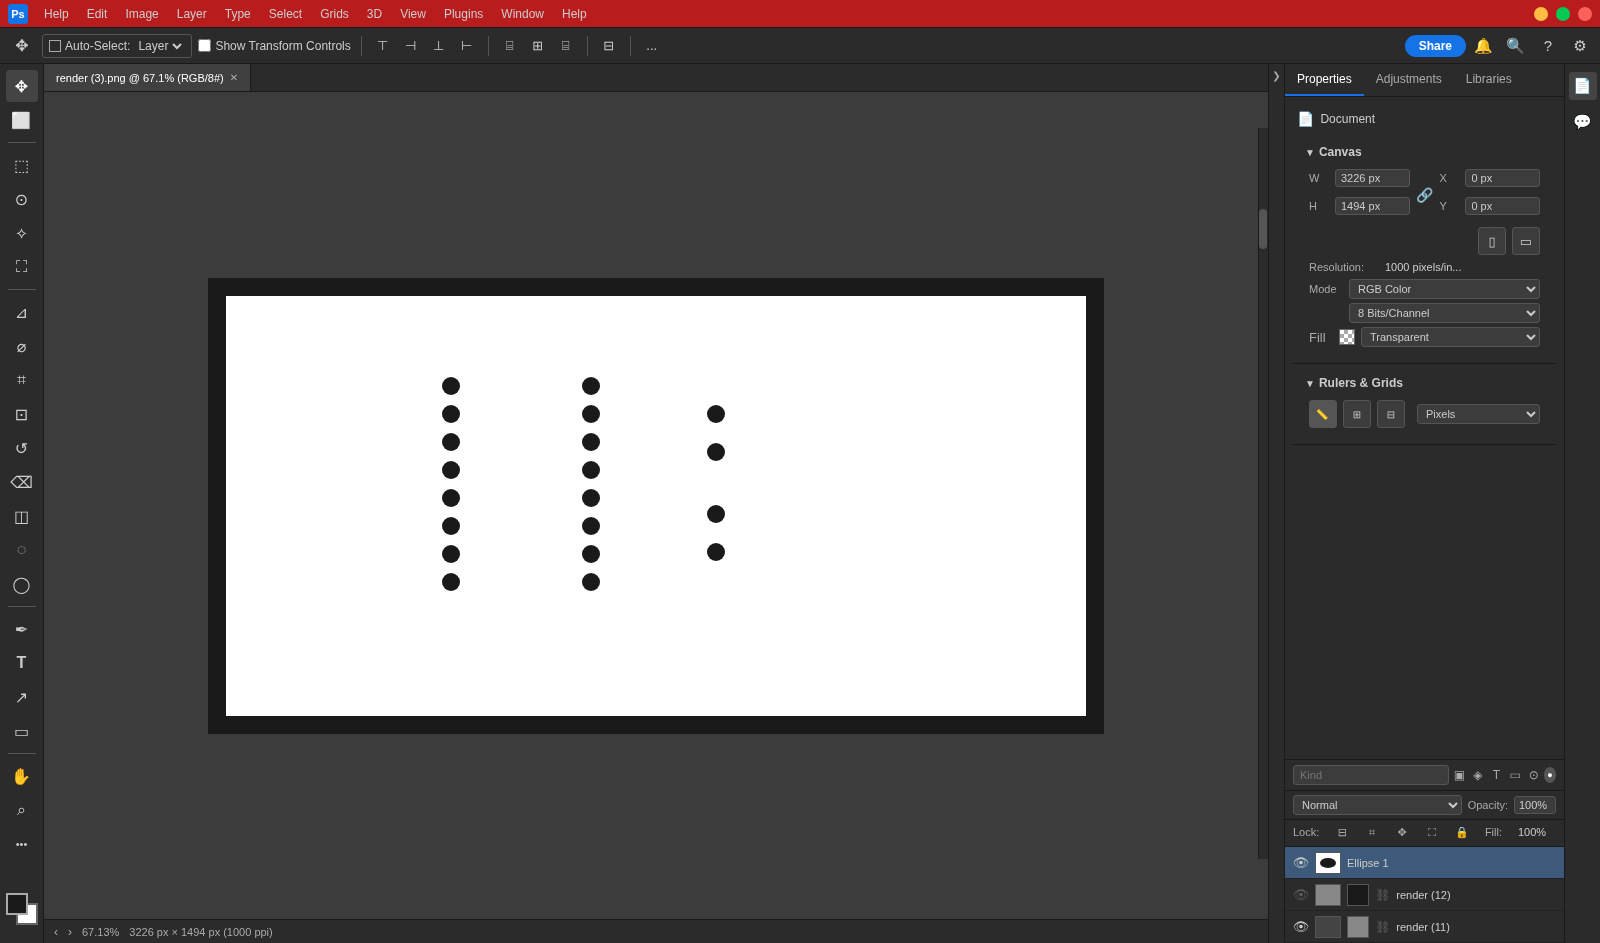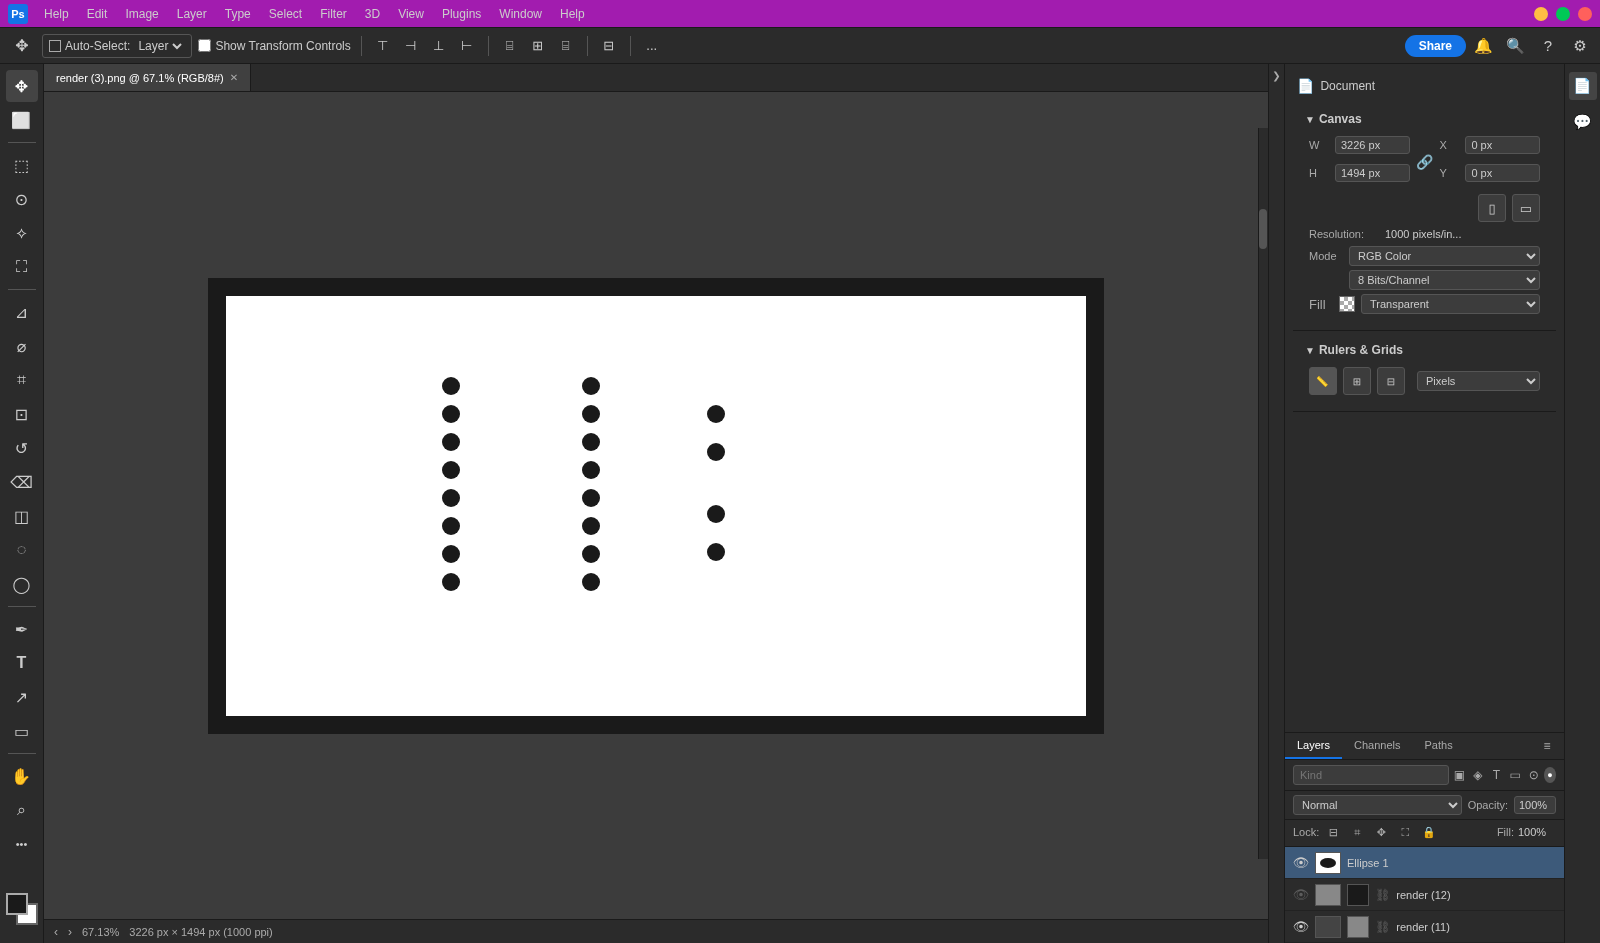--- a/index.html
+++ b/index.html
@@ -1,20 +1,20 @@
 <!DOCTYPE html>
 <html><head>
   <meta charset="utf-8">
   <style>
     * { box-sizing: border-box; margin: 0; padding: 0; }
     body { background: #3c3c3c; font-family: 'Arial', sans-serif; font-size: 12px; color: #ccc; overflow: hidden; width: 1600px; height: 943px; display: flex; flex-direction: column; }
 
     
     .menu-bar {
-      background: #a21caf;
+      background: #b91c1c;
       height: 28px;
       display: flex;
       align-items: center;
       padding: 0 8px;
       gap: 2px;
       flex-shrink: 0;
       border-bottom: 1px solid #1a1a1a;
     }
     .menu-bar .app-icon {
       width: 20px; height: 20px; margin-right: 6px;
@@ -365,21 +365,21 @@
       background: #3c3c3c; border: 1px solid #555; border-radius: 3px;
       padding: 2px 4px; color: #ccc; font-size: 11px; cursor: pointer; flex: 1;
     }
     .opacity-label { color: #aaa; font-size: 11px; }
     .opacity-value {
       background: #3c3c3c; border: 1px solid #555; border-radius: 3px;
       padding: 2px 4px; color: #ccc; font-size: 11px; width: 42px;
     }
 
     .lock-row {
-      display: flex; align-items: center; gap: 4px;
+      display: flex; align-items: center; gap: 16px;
       padding: 2px 8px 4px; border-bottom: 1px solid #1a1a1a; justify-content: flex-end;
     }
     .lock-label { color: #aaa; font-size: 11px; }
     .lock-btn {
       width: 20px; height: 20px; background: transparent; border: none;
       display: flex; align-items: center; justify-content: center;
       cursor: pointer; color: #aaa; font-size: 11px;
     }
     .fill-label-sm { color: #aaa; font-size: 11px; margin-left: auto; }
     .fill-pct {
@@ -463,21 +463,21 @@
 <body>
 
 <div class="menu-bar">
   <div class="app-icon">Ps</div>
   <div class="menu-item">Help</div>
   <div class="menu-item">Edit</div>
   <div class="menu-item">Image</div>
   <div class="menu-item">Layer</div>
   <div class="menu-item">Type</div>
   <div class="menu-item">Select</div>
-  <div class="menu-item">Filter</div>
+  <div class="menu-item">Grids</div>
   <div class="menu-item">3D</div>
   <div class="menu-item">View</div>
   <div class="menu-item">Plugins</div>
   <div class="menu-item">Window</div>
   <div class="menu-item">Help</div>
   <div class="window-controls">
     <div class="win-btn minimize"></div>
     <div class="win-btn maximize"></div>
     <div class="win-btn close"></div>
   </div>
@@ -606,20 +606,25 @@
       <span class="status-text">3226 px × 1494 px (1000 ppi)</span>
     </div>
   </div>
 
   <div class="collapse-btn">
     <span style="font-size:10px;color:#aaa;">❯</span>
   </div>
 
   <div class="right-panel">
 
+    <div class="properties-header">
+      <div class="prop-tab active">Properties</div>
+      <div class="prop-tab">Adjustments</div>
+      <div class="prop-tab">Libraries</div>
+    </div>
 
     <div class="properties-content">
 
       <div class="document-label">
         <span style="font-size:14px;">📄</span>
         <span>Document</span>
       </div>
 
       <div class="panel-section">
         <div class="section-header">
@@ -698,28 +703,20 @@
             <select class="prop-select" style="flex:1; margin-left:6px;">
               <option>Pixels</option>
             </select>
           </div>
         </div>
       </div>
     </div>
 
     <div class="layers-panel">
 
-      <div class="layers-tabs">
-        <div class="layers-tab active">Layers</div>
-        <div class="layers-tab">Channels</div>
-        <div class="layers-tab">Paths</div>
-        <div style="margin-left:auto; display:flex; align-items:center; padding-right:6px;">
-          <div class="layer-tool-btn">≡</div>
-        </div>
-      </div>
 
       <div class="layers-toolbar">
         <input class="kind-search" placeholder="Kind" style="">
         <div class="layer-tool-btn" title="Pixel layers">▣</div>
         <div class="layer-tool-btn" title="Adjustment layers">◈</div>
         <div class="layer-tool-btn" title="Type layers">T</div>
         <div class="layer-tool-btn" title="Shape layers">▭</div>
         <div class="layer-tool-btn" title="Smart objects">⊙</div>
         <div class="layer-tool-btn" style="margin-left:auto; width:16px; height:16px; border-radius:50%; background:#555; border: none; color:white; font-size:9px;">●</div>
       </div>

